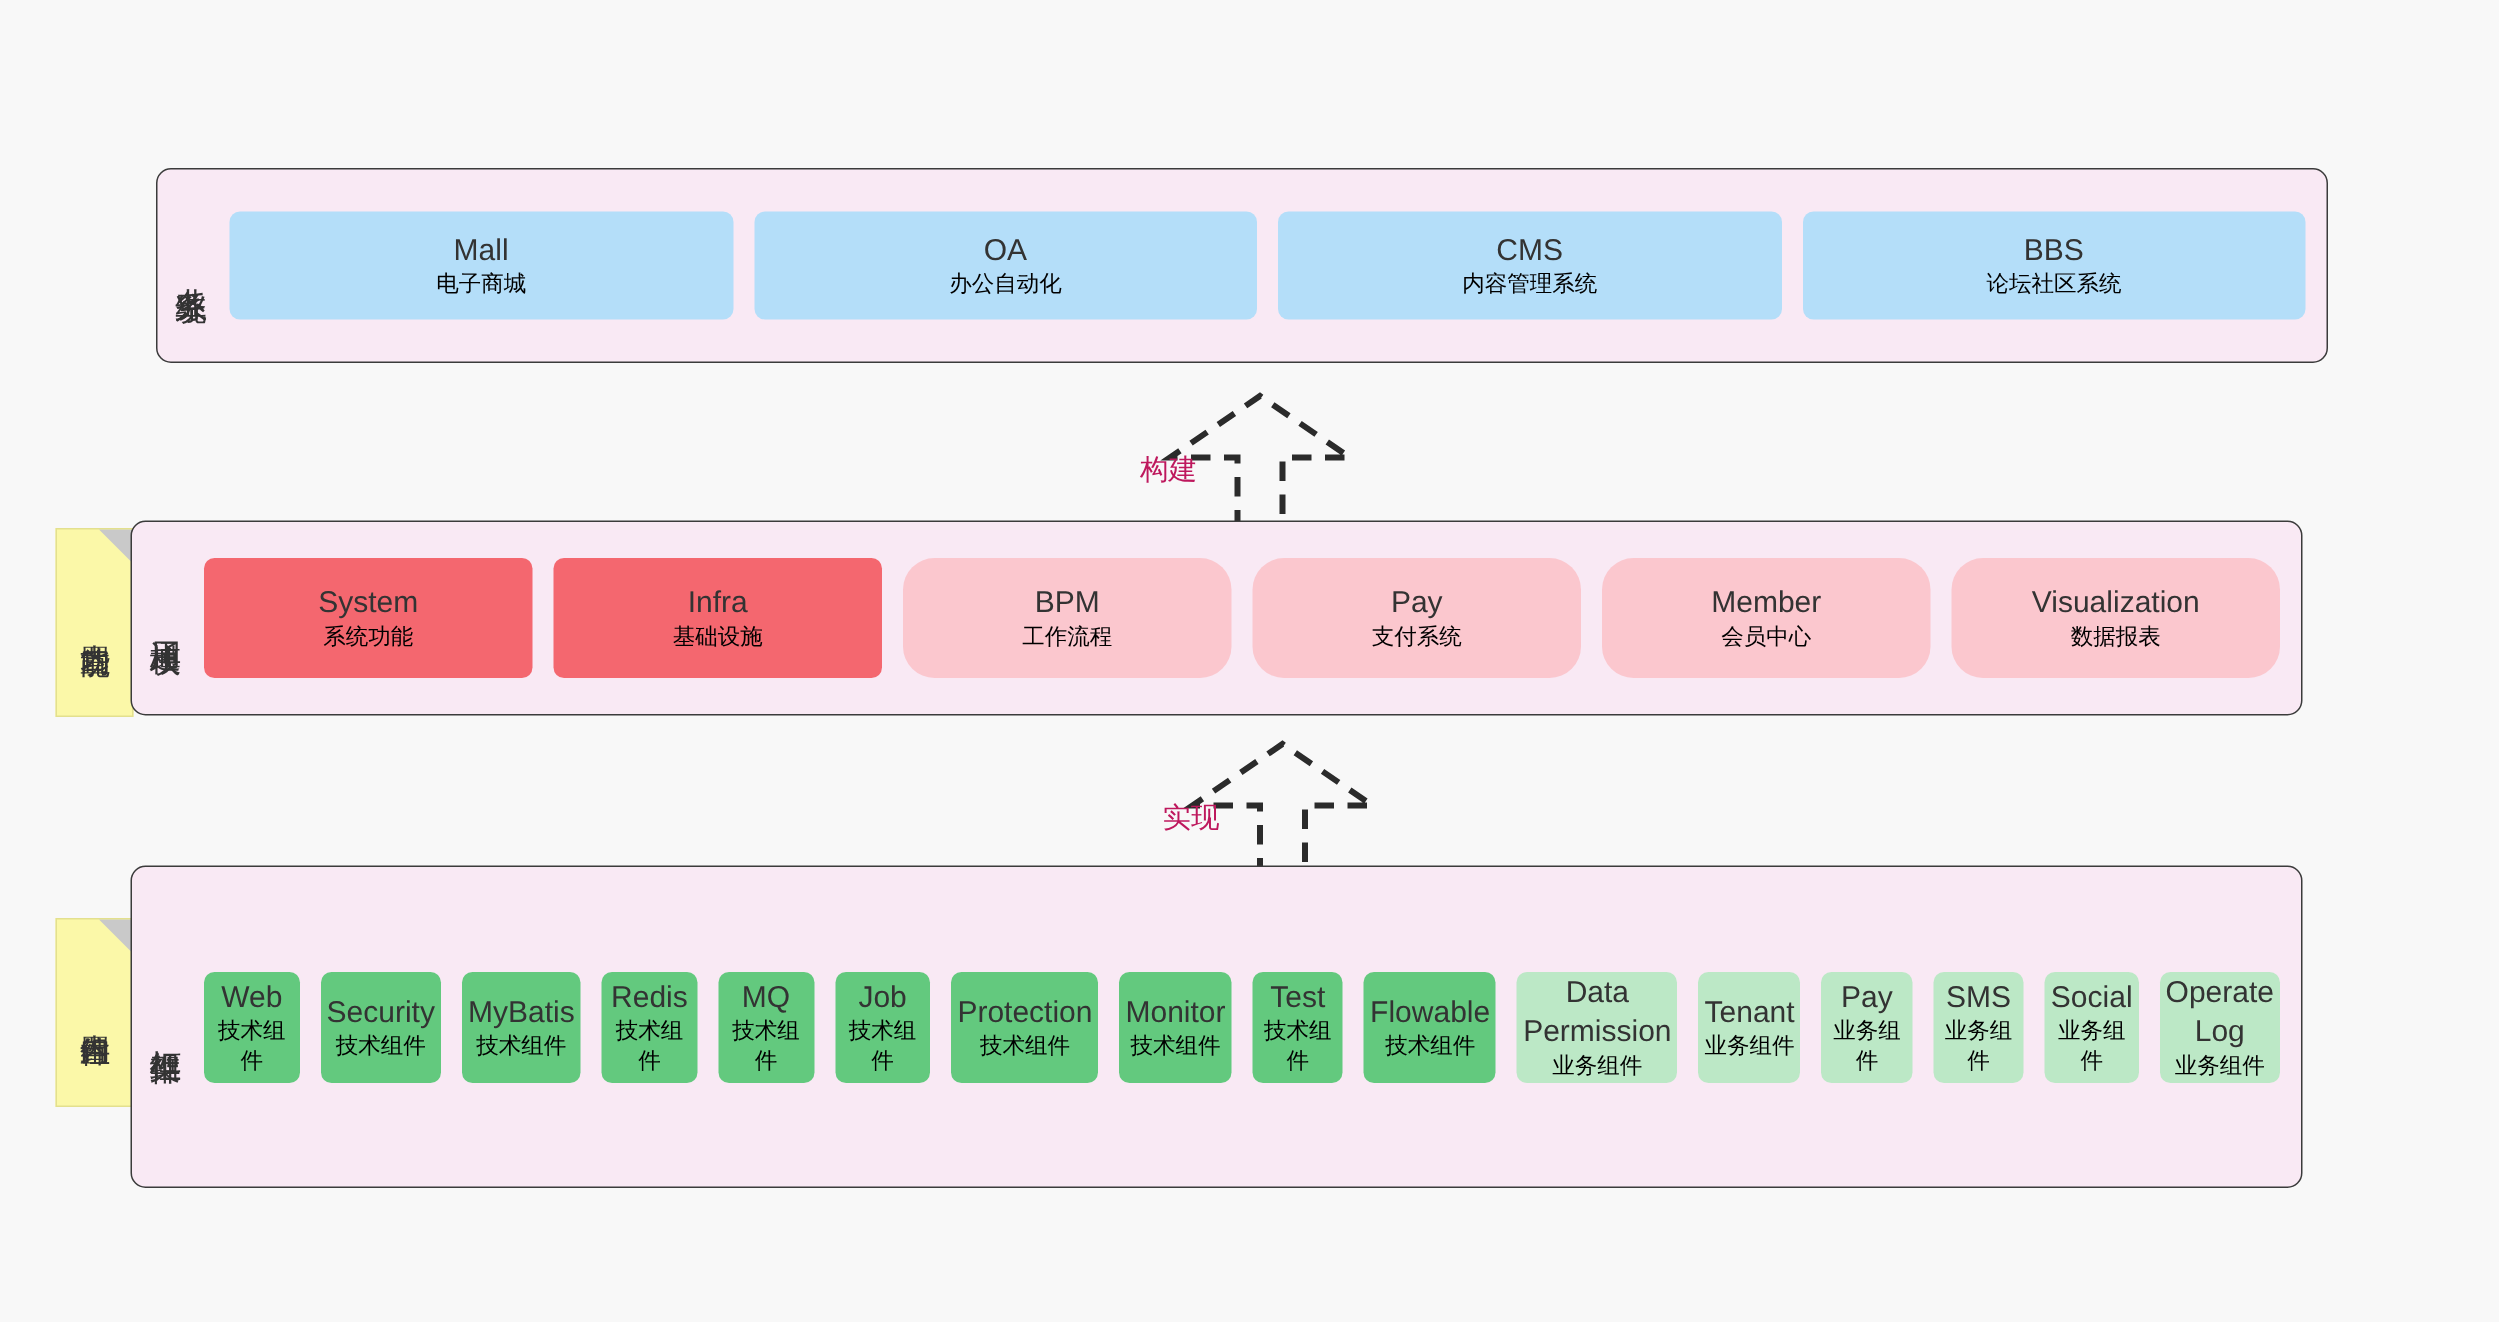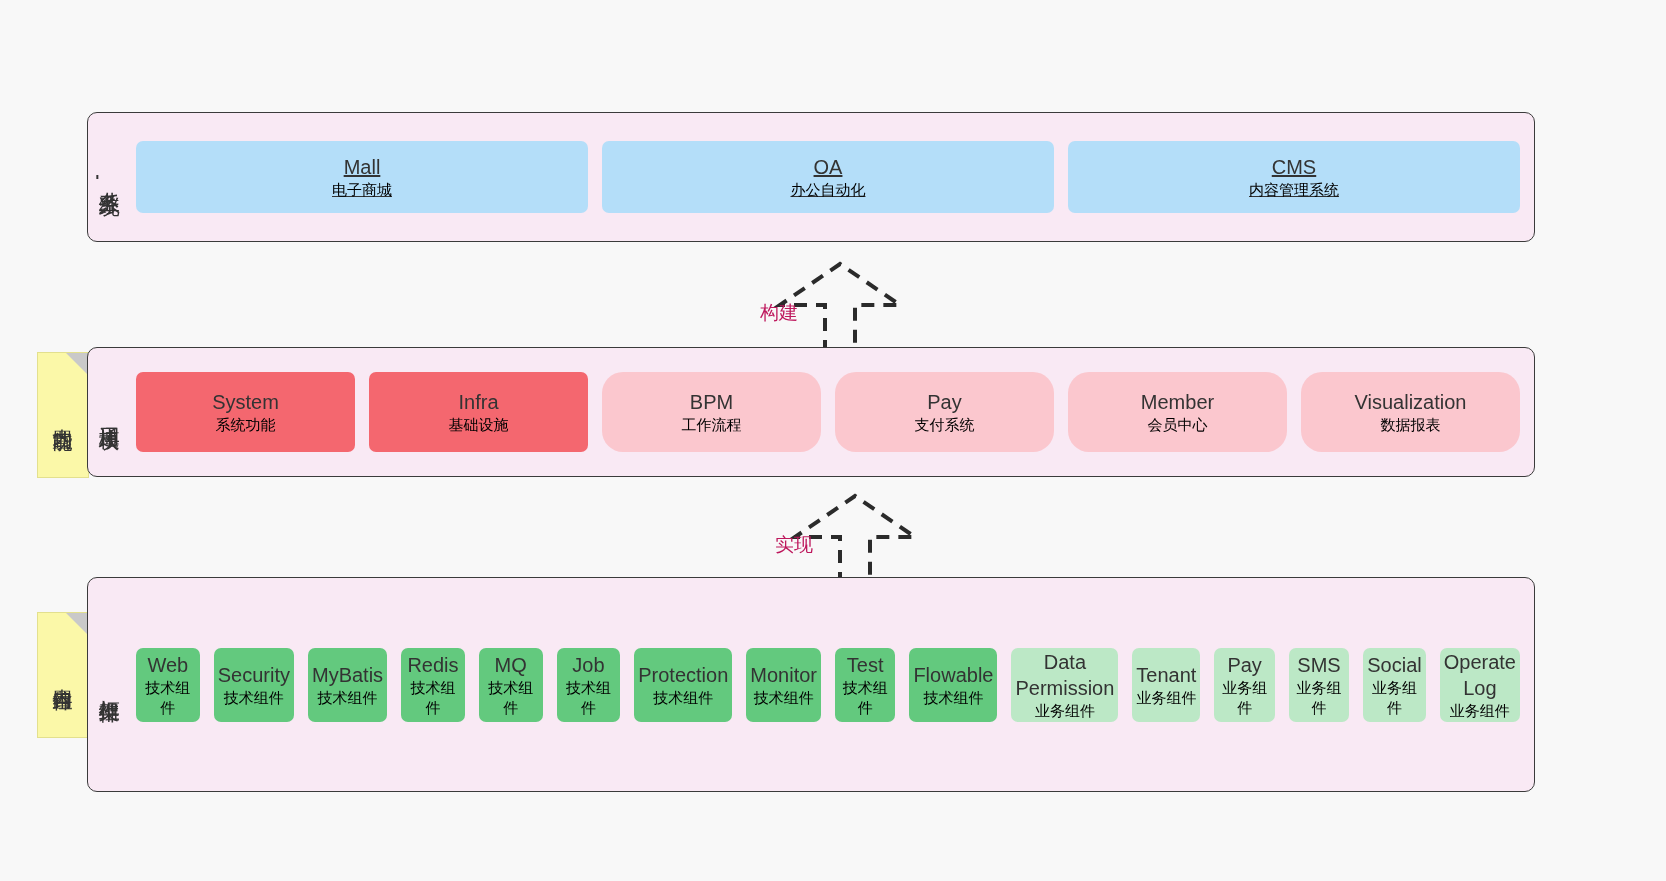--- a/index.html
+++ b/index.html
@@ -96,21 +96,21 @@
   }
 
   .card.blue      { background: #b4def9; }
   .card.red       { background: #f4676f; }
   .card.pink      { background: #fbc7ce; border-radius: 21px; }
   .card.green     { background: #63c97e; }
   .card.lightgreen{ background: #bce8c6; }
 
   
   #sec-business {
-    left: 87px;  top: 112px;  width: 1448px;  height: 130px; text-decoration: underline;
+    left: 104px;  top: 112px;  width: 1448px;  height: 130px;
   }
   #sec-modules {
     left: 87px;  top: 347px;  width: 1448px;  height: 130px;
   }
   #sec-framework {
     left: 87px;  top: 577px;  width: 1448px;  height: 215px;
   }
 
   #sec-business .card  { height: 72px; }
   #sec-modules  .card  { height: 80px; }
@@ -177,20 +177,24 @@
         <span class="t-cn">电子商城</span>
       </div>
       <div class="card blue">
         <span class="t-en">OA</span>
         <span class="t-cn">办公自动化</span>
       </div>
       <div class="card blue">
         <span class="t-en">CMS</span>
         <span class="t-cn">内容管理系统</span>
       </div>
+      <div class="card blue">
+        <span class="t-en">BBS</span>
+        <span class="t-cn">论坛社区系统</span>
+      </div>
     </div>
   </div>
 
   <div class="arrow" id="arrow-build">
     <svg viewBox="0 0 160 95" xmlns="http://www.w3.org/2000/svg">
       <path d="M 65 95 L 65 47 L 20 47 L 80 6 L 140 47 L 95 47 L 95 95" fill="none" stroke="#2b2b2b" stroke-width="4" stroke-dasharray="13 9" stroke-linecap="butt" stroke-linejoin="miter"></path>
     </svg>
     <div class="arrow-text">构建</div>
   </div>
 

